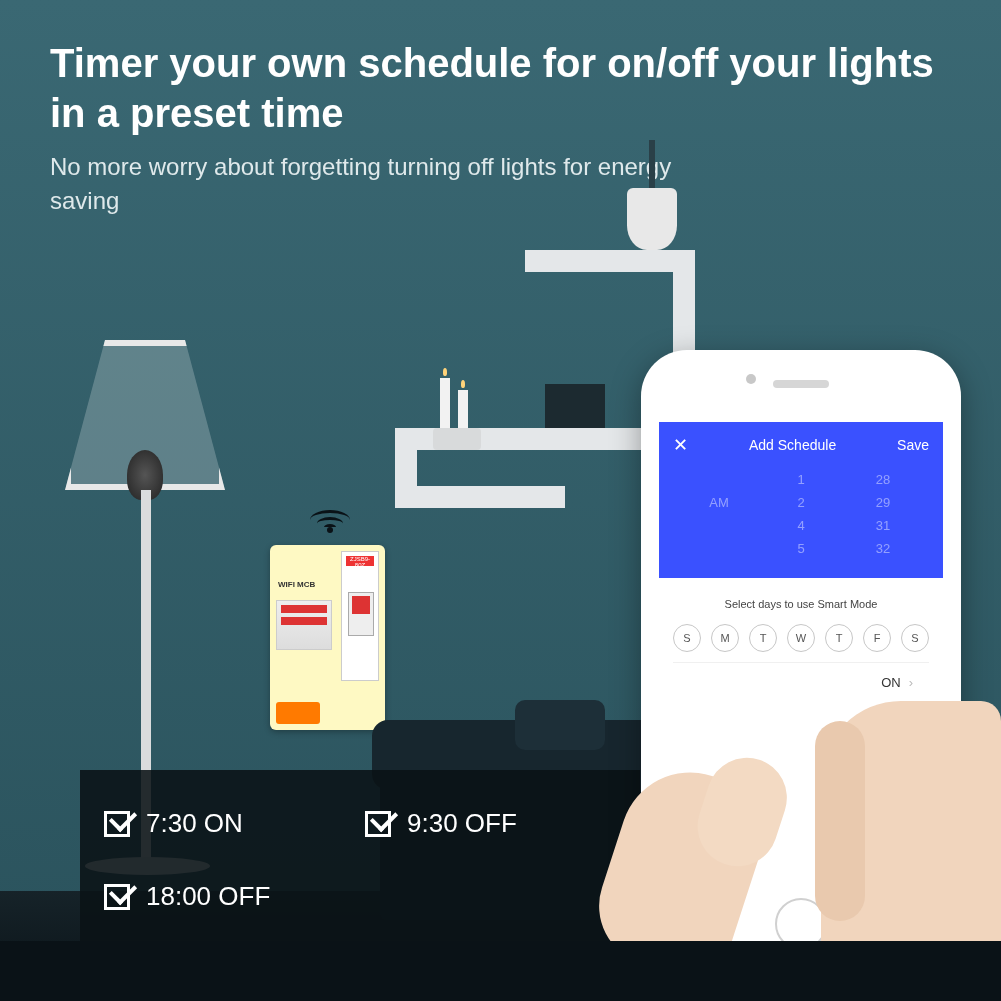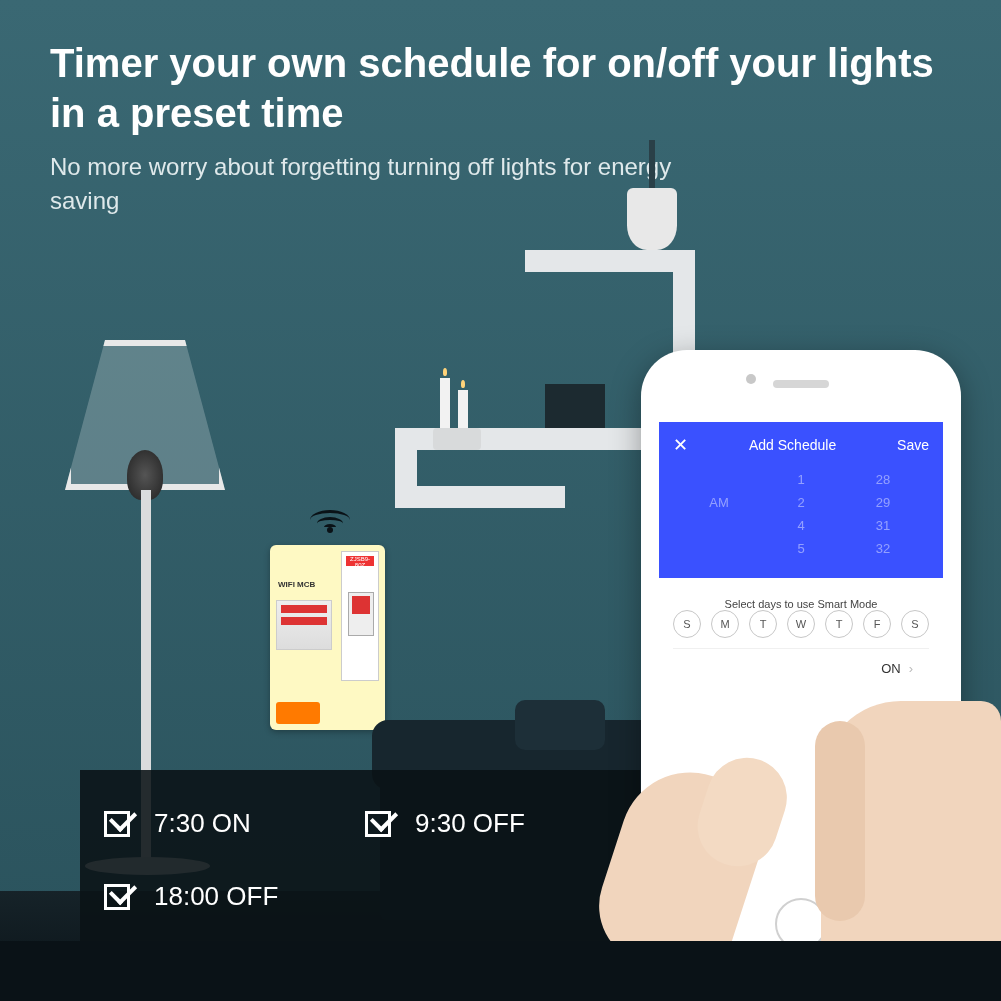--- a/index.html
+++ b/index.html
@@ -69,41 +69,41 @@
   .breaker .panel .r{height:8px; margin:4px; background:#d33;}
   .breaker .tuya{position:absolute; left:6px; bottom:6px; width:44px; height:22px; background:#ff7a00; border-radius:3px;}
 
   
   .sofa { position:absolute; left:380px; top:760px; width:340px; height:160px; background:#132129; border-radius:18px 18px 6px 6px;}
   .sofa::before{content:""; position:absolute; left:-8px; top:-40px; width:356px; height:70px; background:#17262e; border-radius:16px;}
   .sofa::after{content:""; position:absolute; left:135px; top:-60px; width:90px; height:50px; background:#1d2f38; border-radius:10px;}
 
   
   .sched-overlay{ position:absolute; left:80px; top:770px; width:560px; height:180px; background:rgba(10,18,22,0.88); display:grid; grid-template-columns:1fr 1fr; grid-template-rows:1fr 1fr; padding:20px 24px; gap:6px 10px;}
-  .sched-item{ display:flex; align-items:center; gap:24px; color:#fff; font-size:26px;}
+  .sched-item{ display:flex; align-items:center; gap:16px; color:#fff; font-size:26px;}
   .chk{ width:26px; height:26px; border:3px solid #fff; position:relative; flex:0 0 26px;}
   .chk::after{ content:""; position:absolute; left:4px; top:-4px; width:20px; height:12px; border-left:4px solid #fff; border-bottom:4px solid #fff; transform:rotate(-45deg);}
 
   
   .phone{ position:absolute; right:40px; top:350px; width:320px; height:620px; background:#fff; border-radius:46px; box-shadow:0 8px 30px rgba(0,0,0,.35); padding:72px 18px 80px;}
   .phone::before{content:""; position:absolute; top:30px; left:50%; transform:translateX(-50%); width:56px; height:8px; background:#d6d6d6; border-radius:4px;}
   .phone .cam{position:absolute; top:24px; left:calc(50% - 55px); width:10px; height:10px; background:#c8c8c8; border-radius:50%;}
   .phone::after{content:""; position:absolute; bottom:20px; left:50%; transform:translateX(-50%); width:48px; height:48px; border:2px solid #d0d0d0; border-radius:50%;}
   .screen{ width:100%; height:100%; background:#fff; display:flex; flex-direction:column; overflow:hidden;}
 
   .app-header{ background:#3a51ff; color:#fff; padding:14px 14px 0; }
   .bar-row{ display:flex; justify-content:space-between; align-items:center; font-size:14px; font-weight:500;}
   .close-x{ font-size:18px; line-height:1;}
   .picker{ padding:14px 10px 18px; color:rgba(255,255,255,.45); font-size:13px;}
   .prow{ display:flex; gap:10px; padding:4px 0;}
   .prow span{ flex:1; text-align:center;}
   .prow.sel{ color:#fff; font-weight:500; border-top:1px solid rgba(255,255,255,.25); border-bottom:1px solid rgba(255,255,255,.25); padding:8px 0;}
 
   .days-section{ padding:20px 14px; }
-  .days-title{ text-align:center; font-size:11px; color:#444; }
+  .days-title{ text-align:center; font-size:11px; color:#444; margin-bottom:14px;}
   .days-row{ display:flex; justify-content:space-between;}
   .day{ width:28px; height:28px; border:1px solid #c7c7c7; border-radius:50%; display:flex; align-items:center; justify-content:center; font-size:11px; color:#555;}
   .state-row{ display:flex; justify-content:flex-end; align-items:center; padding:12px 16px; font-size:13px; color:#333; border-top:1px solid #f0f0f0; margin-top:10px;}
   .chev{ margin-left:8px; color:#bbb;}
 
   
   .hand{ position:absolute; right:0; bottom:0; width:360px; height:360px; pointer-events:none;}
   .thumb{ position:absolute; right:250px; bottom:30px; width:140px; height:200px; background:#f1d5bd; border-radius:70px 50px 40px 60px; transform:rotate(18deg);}
   .thumb::after{content:""; position:absolute; right:-10px; top:-30px; width:80px; height:110px; background:#f3dac3; border-radius:40px;}
   .fingers{ position:absolute; right:0; bottom:0; width:180px; height:300px; background:#f1d5bd; border-radius:80px 20px 0 40px;}

